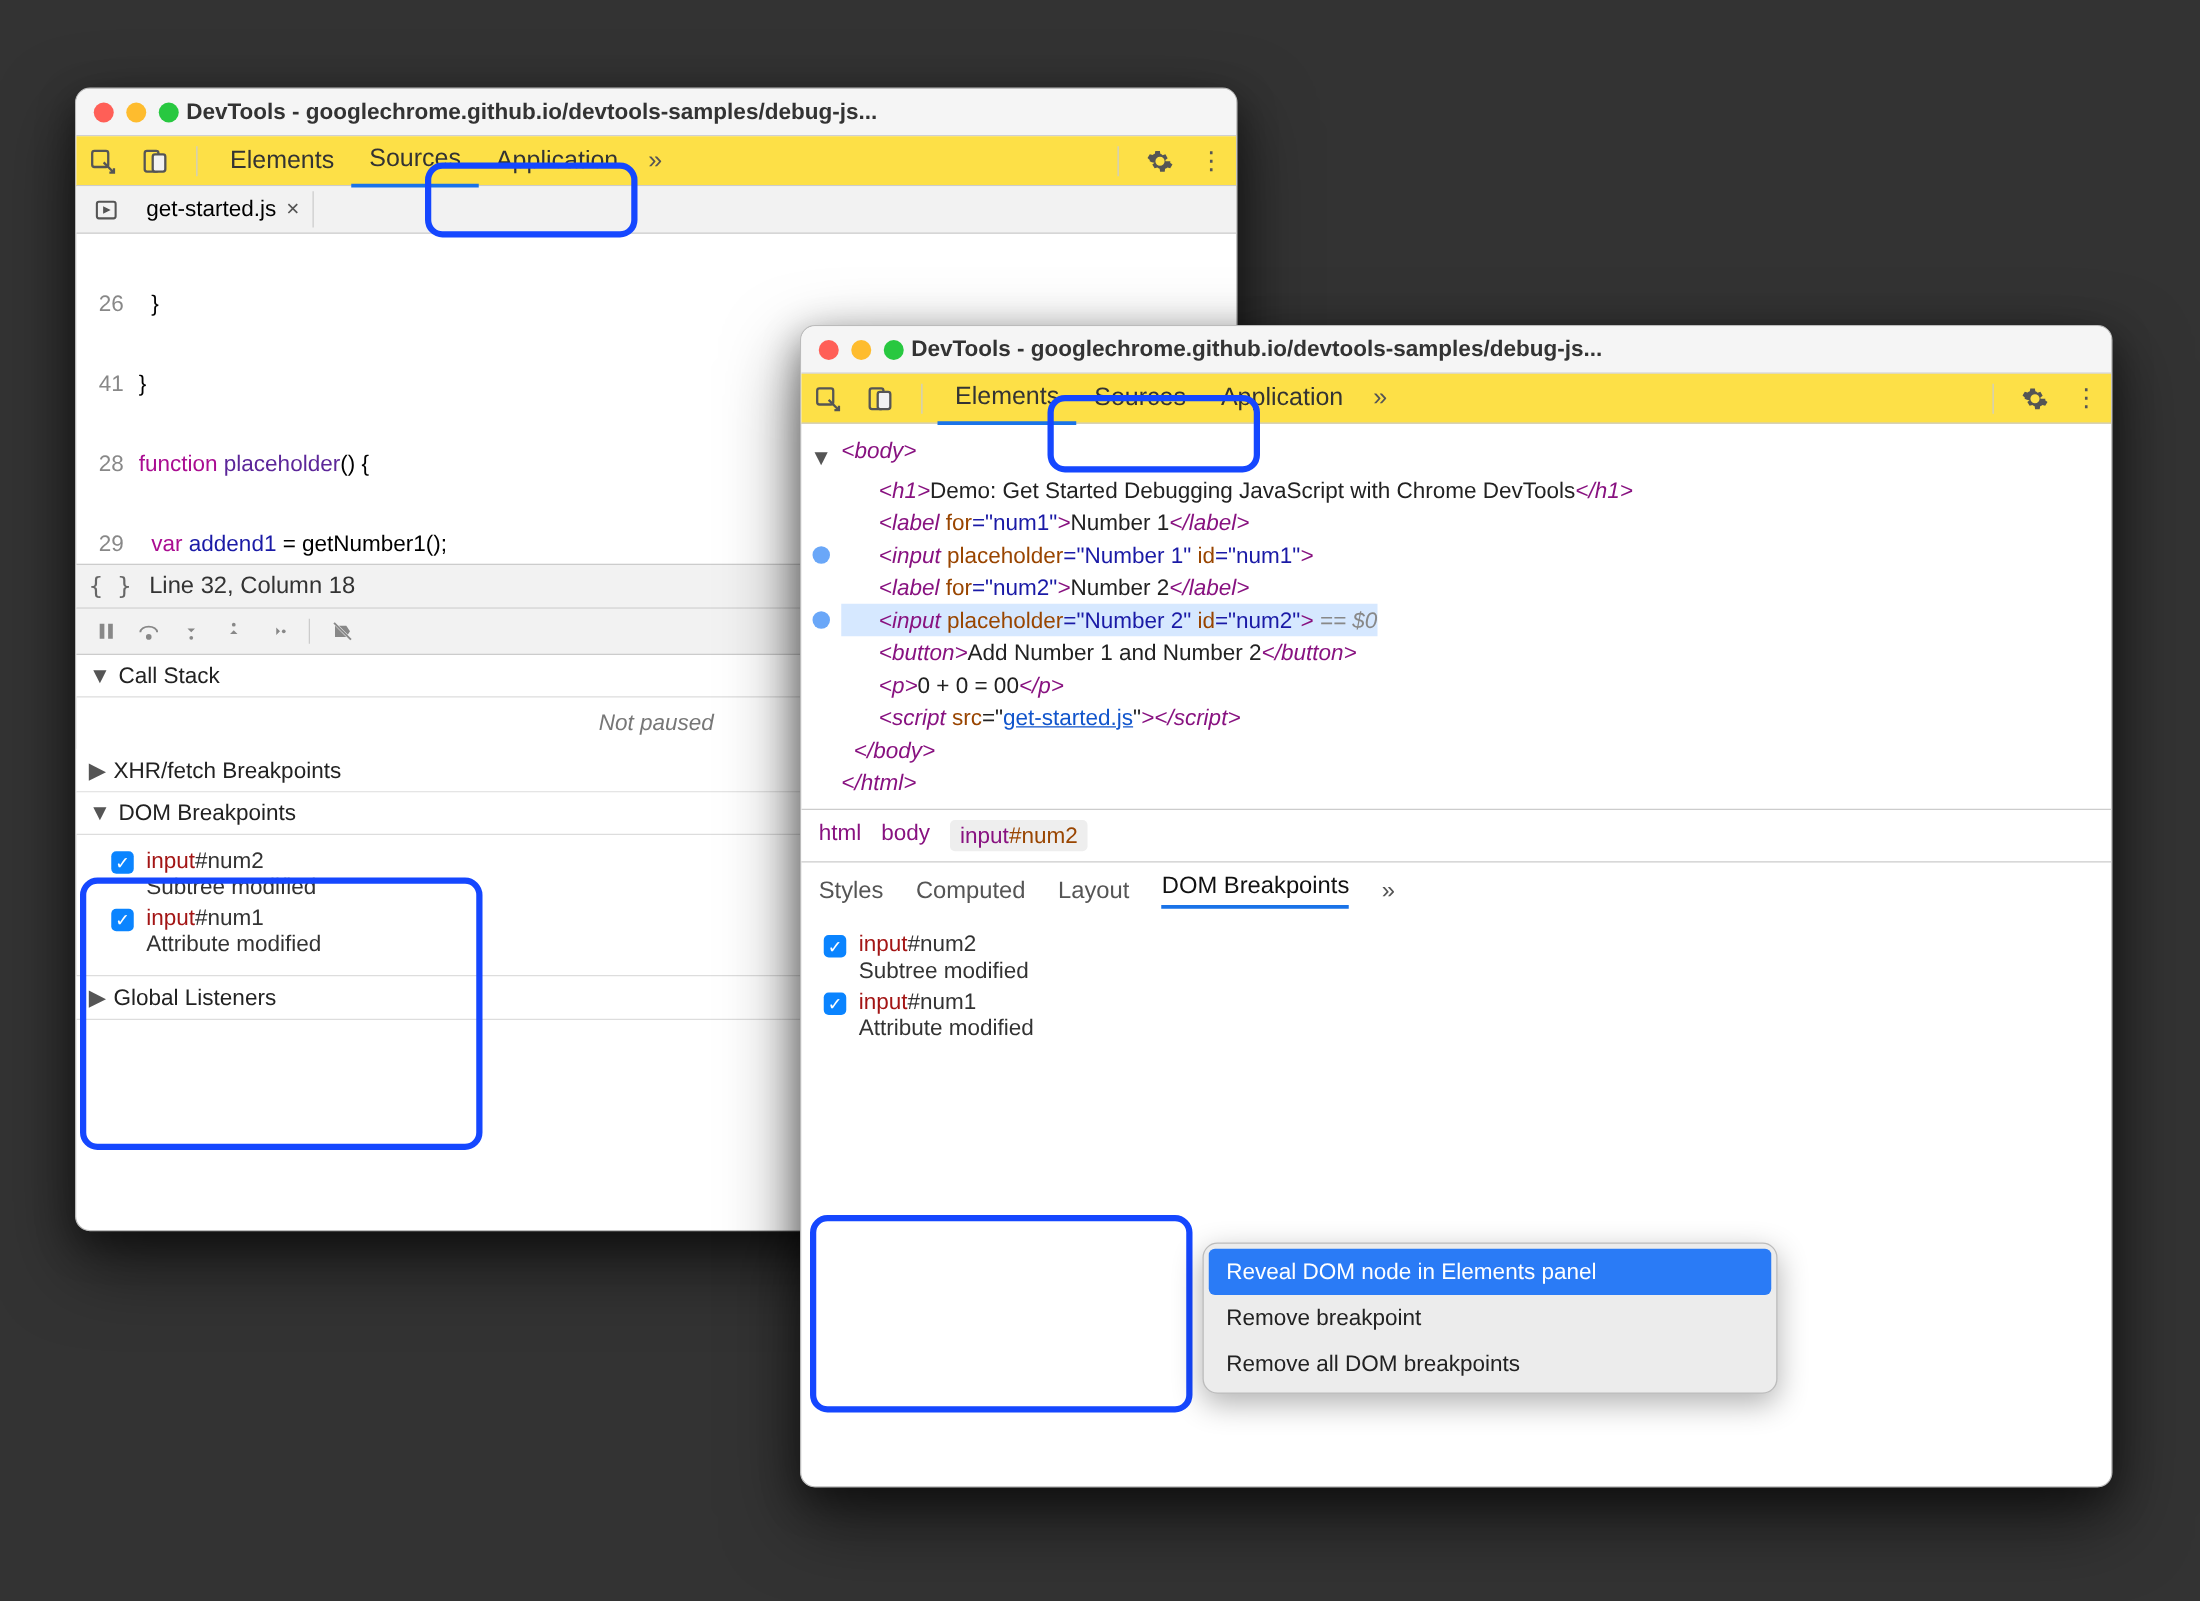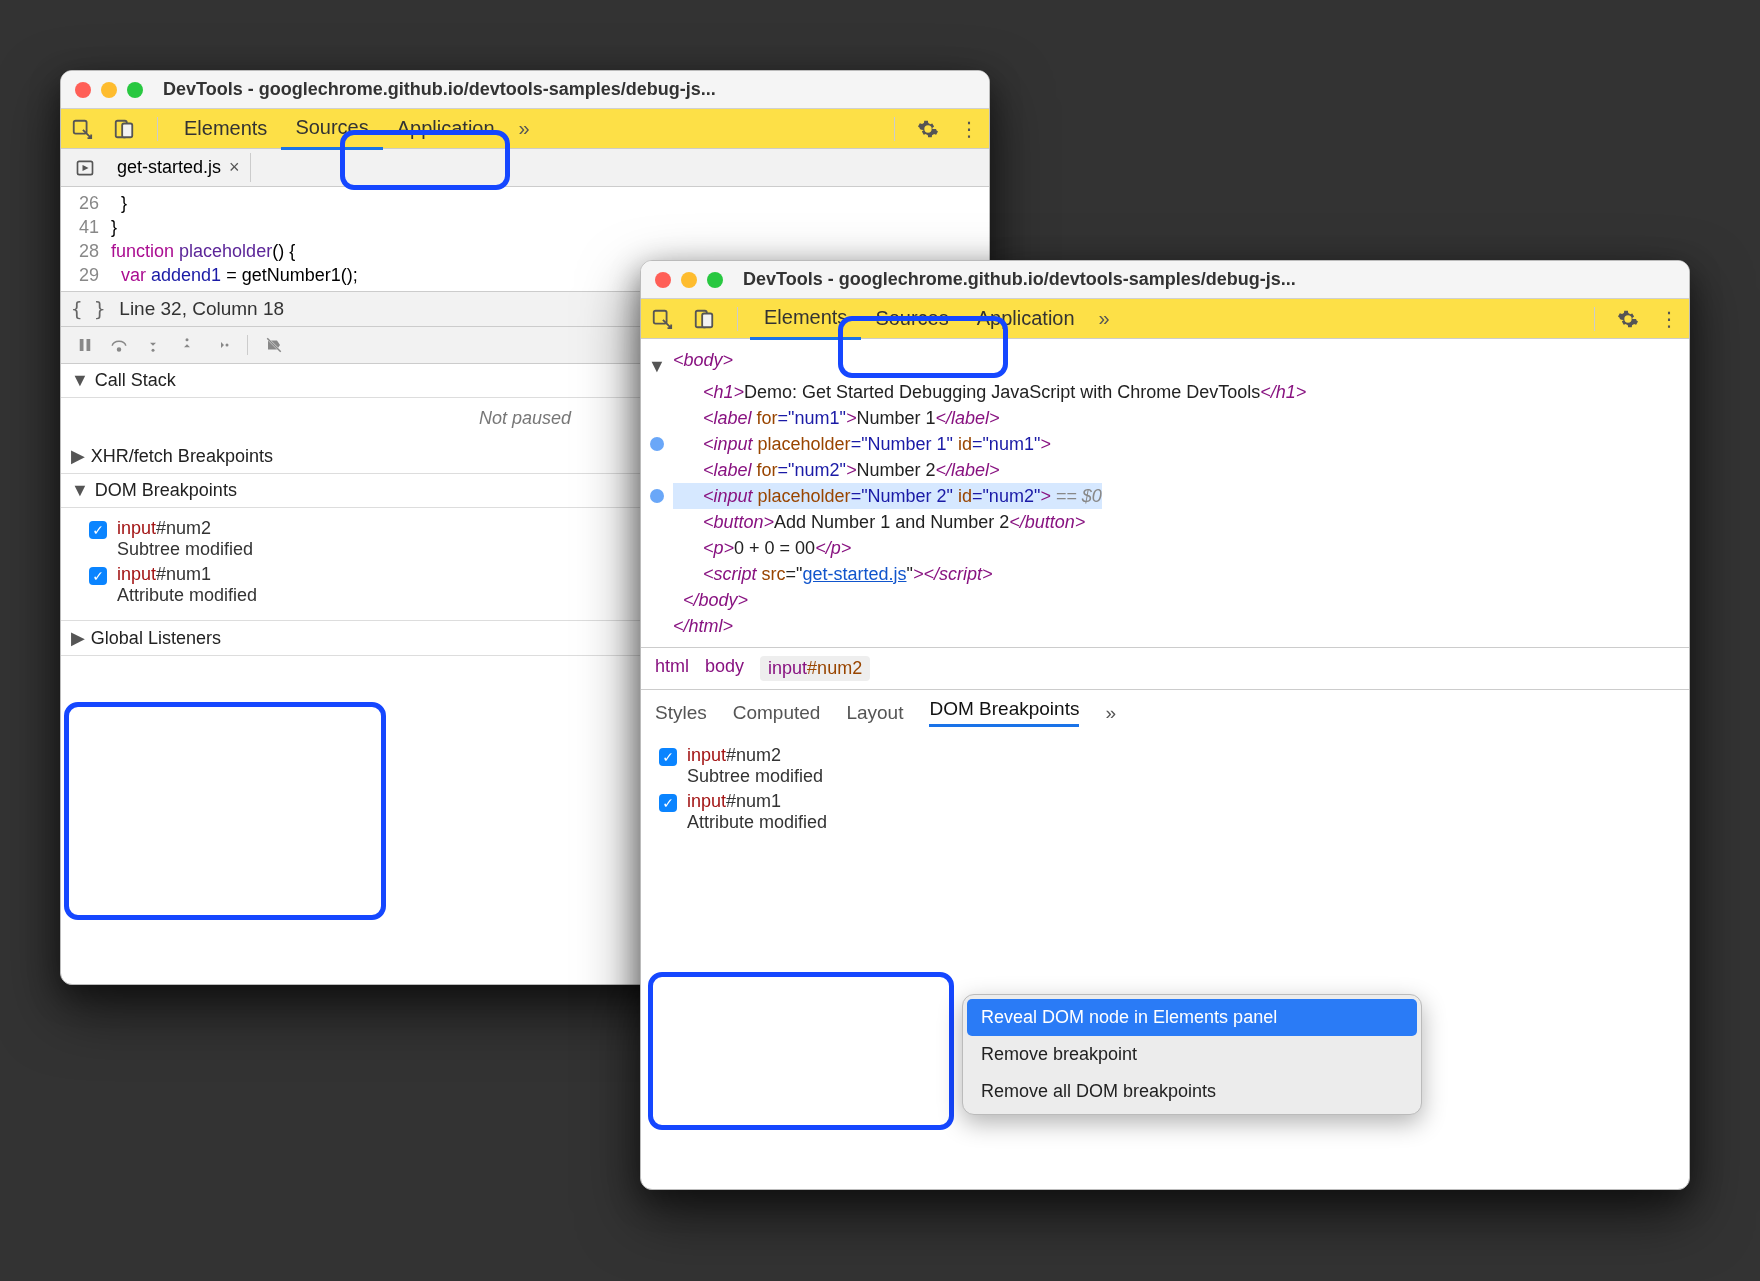--- a/index.html
+++ b/index.html
@@ -3,38 +3,38 @@
 <meta charset="utf-8">
 <style>
   * { margin:0; padding:0; box-sizing:border-box; font-family: -apple-system, BlinkMacSystemFont, "Segoe UI", Helvetica, Arial, sans-serif; }
   body { background:#333; width:1760px; height:1281px; }
   .stage { position:absolute; inset:0; }
   .window {
     position:absolute; background:#fff; border:1px solid #bbb; border-radius:12px;
     box-shadow: 0 25px 60px rgba(0,0,0,.55), 0 10px 30px rgba(0,0,0,.4);
     overflow:hidden;
   }
-  .titlebar { display:flex; align-items:center; height:38px; padding:0 14px; background:#f5f5f5; border-bottom:1px solid #d0d0d0; gap:20px; }
+  .titlebar { display:flex; align-items:center; height:38px; padding:0 14px; background:#f5f5f5; border-bottom:1px solid #d0d0d0; gap:6px; }
   .traffic { display:flex; gap:10px; }
   .tl { width:16px; height:16px; border-radius:50%; }
   .tl.red{background:#ff5f57;} .tl.yellow{background:#febc2e;} .tl.green{background:#28c840;}
   .title { font-size:18px; font-weight:600; color:#333; white-space:nowrap; overflow:hidden; text-overflow:ellipsis; flex:1; }
   .toolbar { display:flex; align-items:center; height:40px; background:#fde047; border-bottom:1px solid #ccc; font-size:20px; color:#555; }
   .toolbar .sep { width:1px; height:24px; background:#ccc; margin:0 12px; }
   .toolbar .spacer { flex:1; }
   .toolbar .tab { padding:8px 14px; cursor:pointer; color:#333; }
   .toolbar .tab.active { border-bottom:3px solid #1a73e8; }
   .toolbar .iconbtn { padding:6px 10px; color:#555; cursor:pointer; }
   .highlight-ring { border:5px solid #1547ff; border-radius:14px; position:absolute; pointer-events:none; }
   .filetabs { display:flex; align-items:center; padding:4px 8px; background:#f2f2f2; border-bottom:1px solid #ccc; font-size:18px; }
   .filetabs .runicon { padding:4px 6px; color:#555; margin-right:6px; }
   .filetabs .ftab { display:flex; align-items:center; gap:8px; padding:4px 10px; border-right:1px solid #ccc; }
   .filetabs .fclose { color:#555; cursor:pointer; }
   .code { font-family: Menlo, Consolas, "Courier New", monospace; font-size:18px; line-height:24px; padding:4px 0; }
-  .code .line { display:flex; }
+  .code .line { display:flex;margin-top:40px; }
   .code .ln { width:50px; text-align:right; color:#888; padding-right:12px; user-select:none; }
   .code .ct { white-space:pre; }
   .kw { color:#aa0d91; } .fn{ color:#5c2699; } .var{ color:#1a1aa6; }
   .status { display:flex; align-items:center; padding:6px 10px; font-size:19px; color:#333; border-top:1px solid #ccc; border-bottom:1px solid #ccc; background:#f2f2f2; }
   .dbgbar { display:flex; align-items:center; gap:6px; padding:6px 10px; border-bottom:1px solid #ccc; background:#f2f2f2; }
   .dbgbar .btn{ width:28px; height:24px; display:flex; align-items:center; justify-content:center; color:#888; }
   .pane-hd { display:flex; align-items:center; padding:6px 10px; font-size:18px; color:#222; border-bottom:1px solid #ddd; background:#fff; cursor:pointer; }
   .pane-hd .tri { margin-right:6px; color:#555; }
   .pane-body { padding:6px 10px 10px 28px; font-size:18px; }
   .pane-body.center{ text-align:center; font-style:italic; color:#777; padding:10px; }

